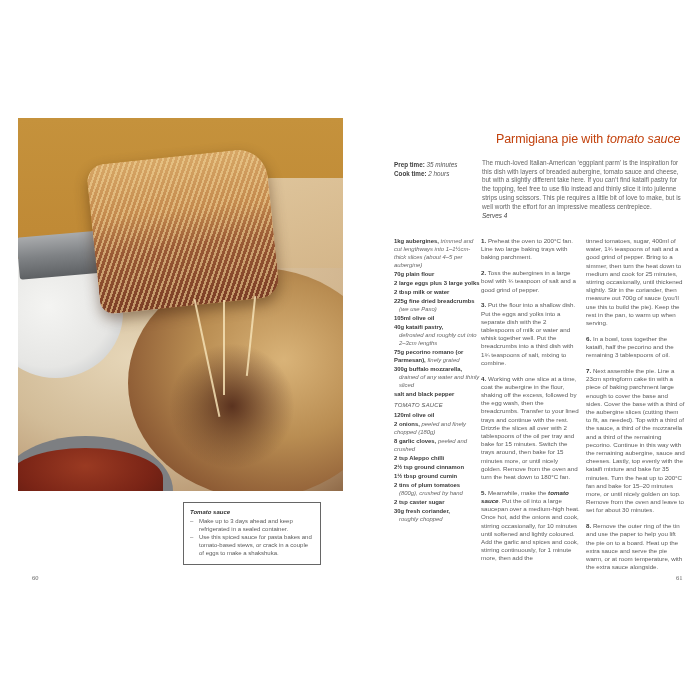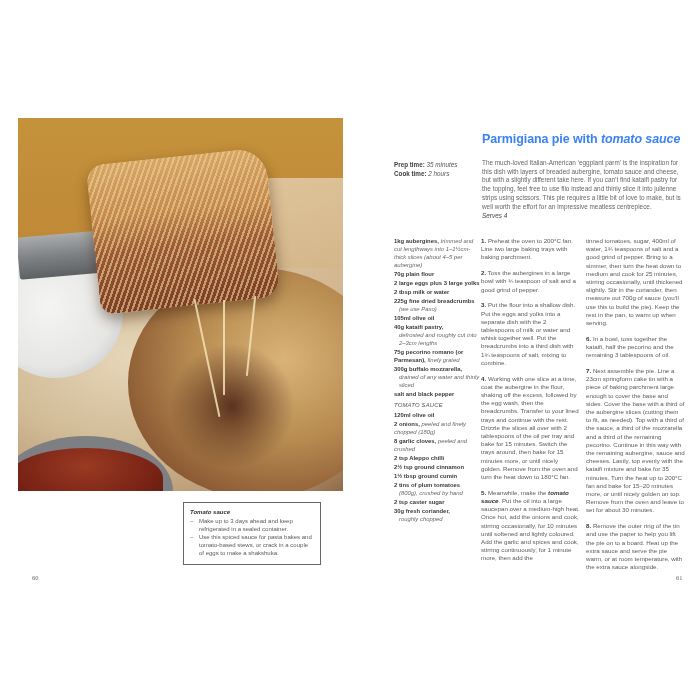--- a/index.html
+++ b/index.html
@@ -54,22 +54,22 @@
       border-radius: 50% 50% 0 0;
       background: #7d7f82;
     }
     .photo .sauce {
       position: absolute; left: -10px; top: 330px; width: 155px; height: 60px;
       border-radius: 50% 50% 0 0;
       background: radial-gradient(ellipse at 50% 30%, #9a3a22 0%, #7a2416 60%, #5a1a10 100%);
     }
 
     .title {
-      position: absolute; left: 482px; top: 132px;
-      font-family: "Liberation Sans", sans-serif; font-weight: bold; font-size: 12.5px; color: #3b82f6;
+      position: absolute; left: 496px; top: 132px;
+      font-family: "Liberation Sans", sans-serif; font-weight: normal; font-size: 12.5px; color: #c2410c;
       white-space: nowrap; letter-spacing: -0.1px;
     }
     .title .it { font-style: italic; }
 
     .meta {
       position: absolute; left: 394px; top: 160px; font-size: 6.3px; line-height: 9px; color: #3d3d3d;
     }
     .meta b { font-weight: bold; }
     .meta i { font-style: italic; color: #555; }
 

